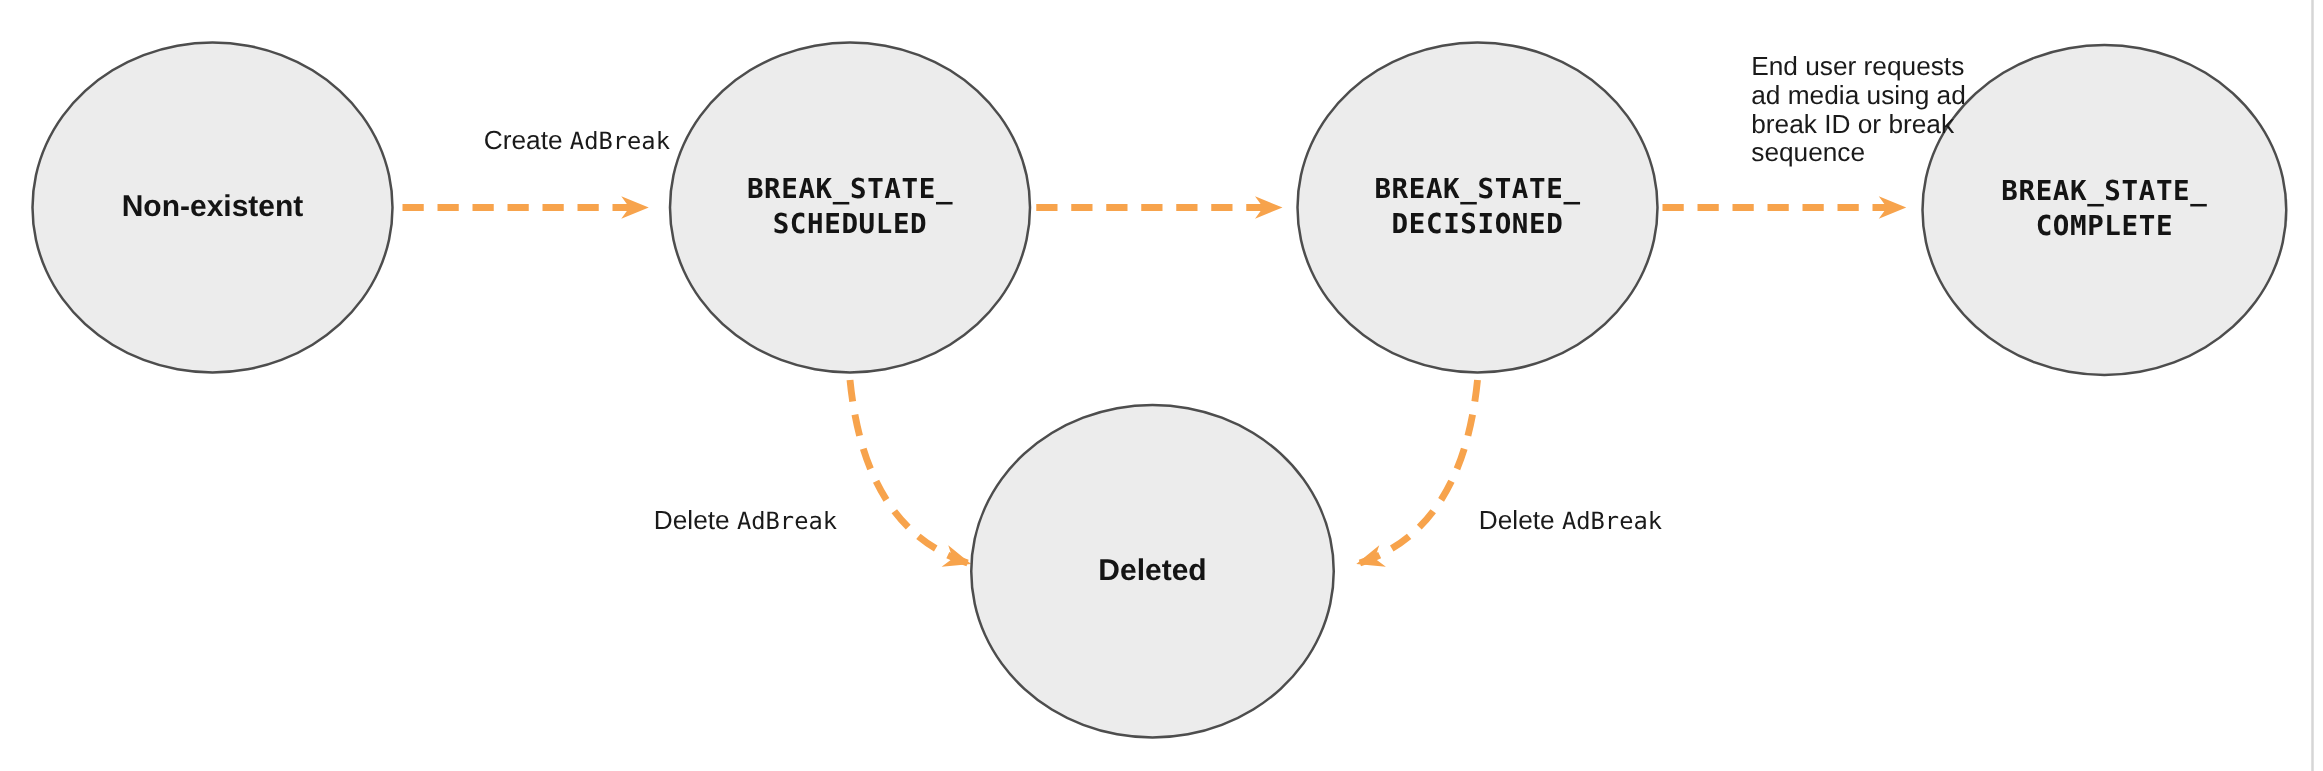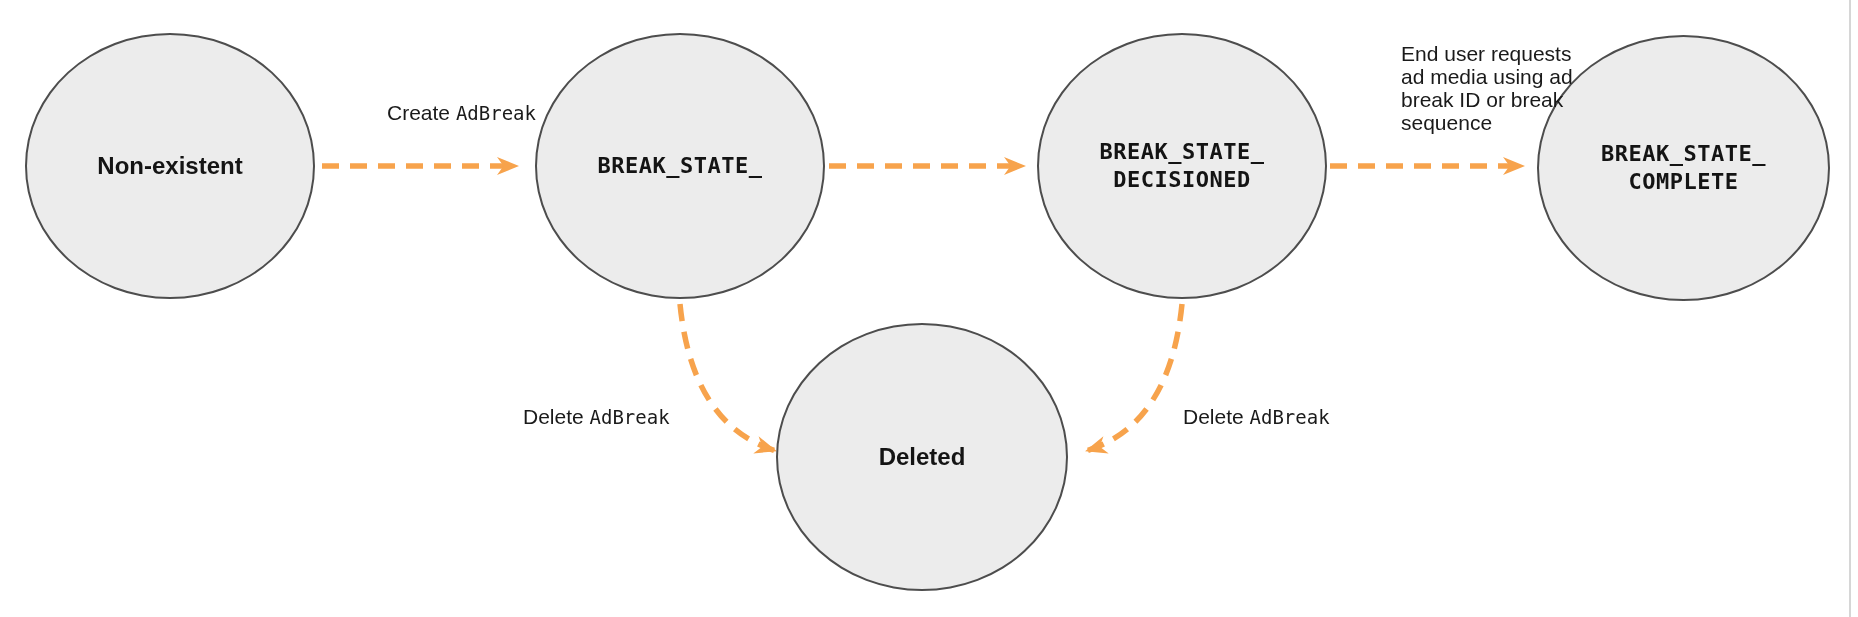--- a/index.html
+++ b/index.html
@@ -100,20 +100,21 @@
     <path class="arrow-path" d="M 1182 304 Q 1170 425 1086 451" marker-end="url(#arrowhead)"></path>
   </svg>
 
   <div class="node" style="left:25px; top:33px; width:290px; height:266px;">
     <div class="node-label-sans">Non-existent</div>
   </div>
 
   <div class="node" style="left:535px; top:33px; width:290px; height:266px;">
     <div class="node-label-mono">
       <span>BREAK_STATE_</span>
+      <span>SCHEDULED</span>
     </div>
   </div>
 
   <div class="node" style="left:1037px; top:33px; width:290px; height:266px;">
     <div class="node-label-mono">
       <span>BREAK_STATE_</span>
       <span>DECISIONED</span>
     </div>
   </div>
 

